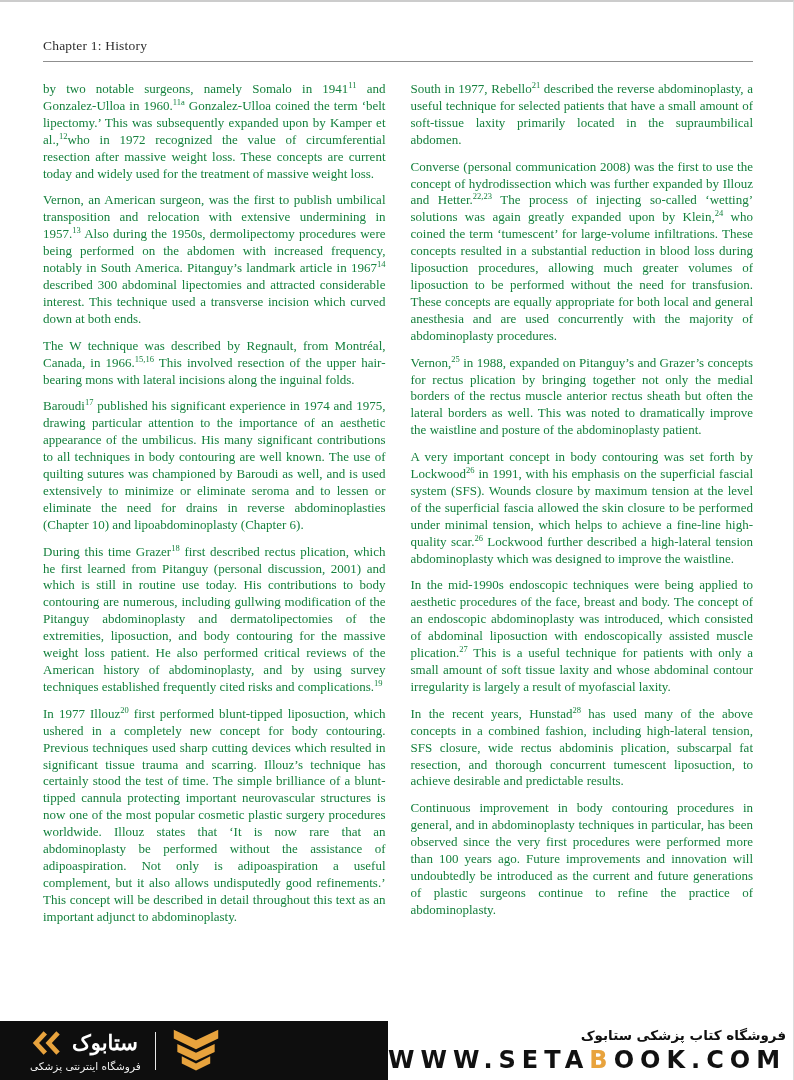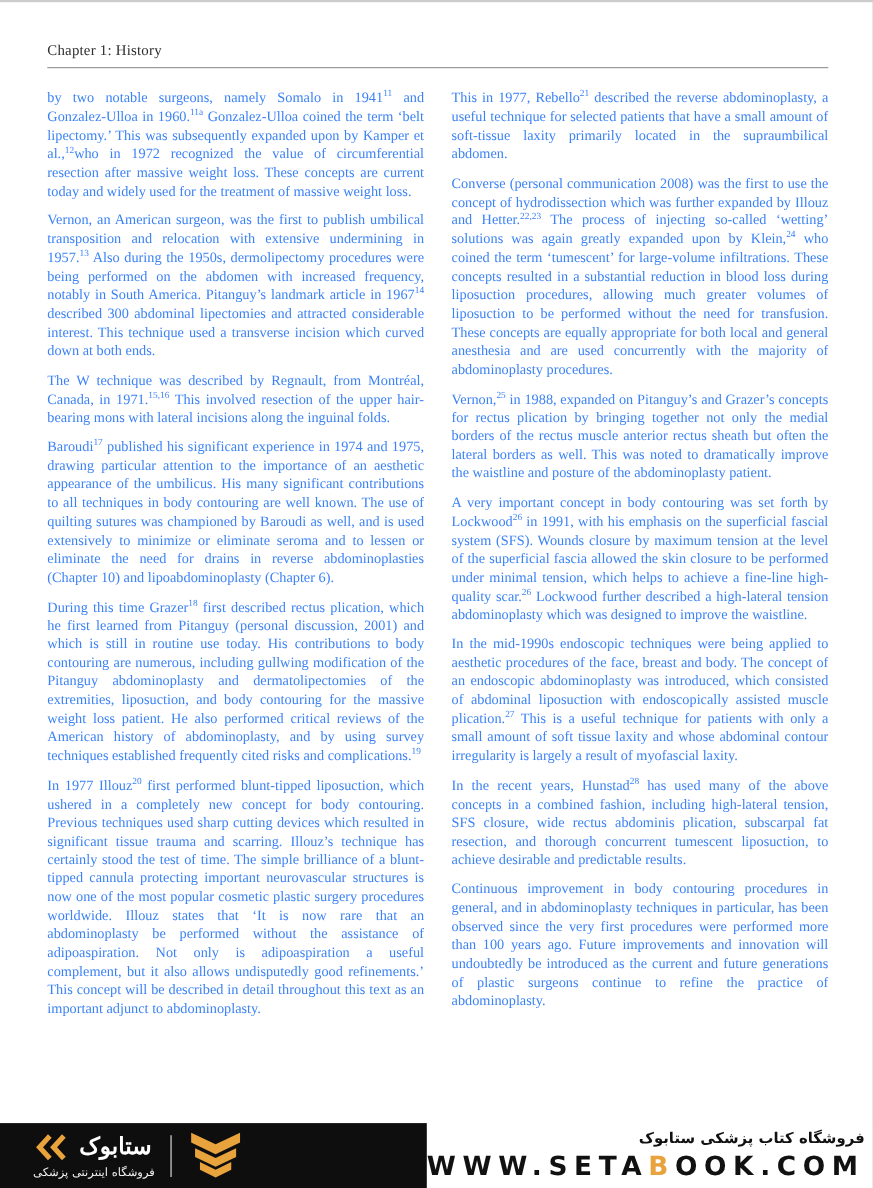--- a/index.html
+++ b/index.html
@@ -44,21 +44,21 @@
     height: 942px;
     overflow: hidden;
   }
 
   .col {
     flex: 1;
     min-width: 0;
     text-align: justify;
     font-size: 13px;
     line-height: 16.9px;
-    color: #3b82f6;
+    color: #15803d;
   }
 
   .col p { margin-bottom: 10px; }
 
   .col sup {
     font-size: 8.5px;
     line-height: 0;
     vertical-align: super;
   }
 
@@ -145,27 +145,27 @@
 <div class="page">
 
   <div class="content">
     <div class="chapter-header">Chapter 1: History</div>
     <hr class="header-rule">
 
     <div class="columns">
       <div class="col">
           <p><span>by two notable surgeons, namely Somalo in 1941</span><sup>11</sup><span> and Gonzalez-Ulloa in 1960.</span><sup>11a</sup><span> Gonzalez-Ulloa coined the term ‘belt lipectomy.’ This was subsequently expanded upon by Kamper et al.,</span><sup>12</sup><span>who in 1972 recognized the value of circumferential resection after massive weight loss. These concepts are current today and widely used for the treatment of massive weight loss.</span></p>
           <p><span>Vernon, an American surgeon, was the first to publish umbilical transposition and relocation with extensive undermining in 1957.</span><sup>13</sup><span> Also during the 1950s, dermolipectomy procedures were being performed on the abdomen with increased frequency, notably in South America. Pitanguy’s landmark article in 1967</span><sup>14</sup><span> described 300 abdominal lipectomies and attracted considerable interest. This technique used a transverse incision which curved down at both ends.</span></p>
-          <p><span>The W technique was described by Regnault, from Montréal, Canada, in 1971.</span><sup>15,16</sup><span> This involved resection of the upper hair-bearing mons with lateral incisions along the inguinal folds.</span></p>
+          <p><span>The W technique was described by Regnault, from Montréal, Canada, in 1966.</span><sup>15,16</sup><span> This involved resection of the upper hair-bearing mons with lateral incisions along the inguinal folds.</span></p>
           <p><span>Baroudi</span><sup>17</sup><span> published his significant experience in 1974 and 1975, drawing particular attention to the importance of an aesthetic appearance of the umbilicus. His many significant contributions to all techniques in body contouring are well known. The use of quilting sutures was championed by Baroudi as well, and is used extensively to minimize or eliminate seroma and to lessen or eliminate the need for drains in reverse abdominoplasties (Chapter 10) and lipoabdominoplasty (Chapter 6).</span></p>
           <p><span>During this time Grazer</span><sup>18</sup><span> first described rectus plication, which he first learned from Pitanguy (personal discussion, 2001) and which is still in routine use today. His contributions to body contouring are numerous, including gullwing modification of the Pitanguy abdominoplasty and dermatolipectomies of the extremities, liposuction, and body contouring for the massive weight loss patient. He also performed critical reviews of the American history of abdominoplasty, and by using survey techniques established frequently cited risks and complications.</span><sup>19</sup></p>
           <p><span>In 1977 Illouz</span><sup>20</sup><span> first performed blunt-tipped liposuction, which ushered in a completely new concept for body contouring. Previous techniques used sharp cutting devices which resulted in significant tissue trauma and scarring. Illouz’s technique has certainly stood the test of time. The simple brilliance of a blunt-tipped cannula protecting important neurovascular structures is now one of the most popular cosmetic plastic surgery procedures worldwide. Illouz states that ‘It is now rare that an abdominoplasty be performed without the assistance of adipoaspiration. Not only is adipoaspiration a useful complement, but it also allows undisputedly good refinements.’ This concept will be described in detail throughout this text as an important adjunct to abdominoplasty.</span></p>
         </div>
       <div class="col">
-          <p><span>This in 1977, Rebello</span><sup>21</sup><span> described the reverse abdominoplasty, a useful technique for selected patients that have a small amount of soft-tissue laxity primarily located in the supraumbilical abdomen.</span></p>
+          <p><span>South in 1977, Rebello</span><sup>21</sup><span> described the reverse abdominoplasty, a useful technique for selected patients that have a small amount of soft-tissue laxity primarily located in the supraumbilical abdomen.</span></p>
           <p><span>Converse (personal communication 2008) was the first to use the concept of hydrodissection which was further expanded by Illouz and Hetter.</span><sup>22,23</sup><span> The process of injecting so-called ‘wetting’ solutions was again greatly expanded upon by Klein,</span><sup>24</sup><span> who coined the term ‘tumescent’ for large-volume infiltrations. These concepts resulted in a substantial reduction in blood loss during liposuction procedures, allowing much greater volumes of liposuction to be performed without the need for transfusion. These concepts are equally appropriate for both local and general anesthesia and are used concurrently with the majority of abdominoplasty procedures.</span></p>
           <p><span>Vernon,</span><sup>25</sup><span> in 1988, expanded on Pitanguy’s and Grazer’s concepts for rectus plication by bringing together not only the medial borders of the rectus muscle anterior rectus sheath but often the lateral borders as well. This was noted to dramatically improve the waistline and posture of the abdominoplasty patient.</span></p>
           <p><span>A very important concept in body contouring was set forth by Lockwood</span><sup>26</sup><span> in 1991, with his emphasis on the superficial fascial system (SFS). Wounds closure by maximum tension at the level of the superficial fascia allowed the skin closure to be performed under minimal tension, which helps to achieve a fine-line high-quality scar.</span><sup>26</sup><span> Lockwood further described a high-lateral tension abdominoplasty which was designed to improve the waistline.</span></p>
           <p><span>In the mid-1990s endoscopic techniques were being applied to aesthetic procedures of the face, breast and body. The concept of an endoscopic abdominoplasty was introduced, which consisted of abdominal liposuction with endoscopically assisted muscle plication.</span><sup>27</sup><span> This is a useful technique for patients with only a small amount of soft tissue laxity and whose abdominal contour irregularity is largely a result of myofascial laxity.</span></p>
           <p><span>In the recent years, Hunstad</span><sup>28</sup><span> has used many of the above concepts in a combined fashion, including high-lateral tension, SFS closure, wide rectus abdominis plication, subscarpal fat resection, and thorough concurrent tumescent liposuction, to achieve desirable and predictable results.</span></p>
           <p><span>Continuous improvement in body contouring procedures in general, and in abdominoplasty techniques in particular, has been observed since the very first procedures were performed more than 100 years ago. Future improvements and innovation will undoubtedly be introduced as the current and future generations of plastic surgeons continue to refine the practice of abdominoplasty.</span></p>
         </div>
     </div>
   </div>
 

